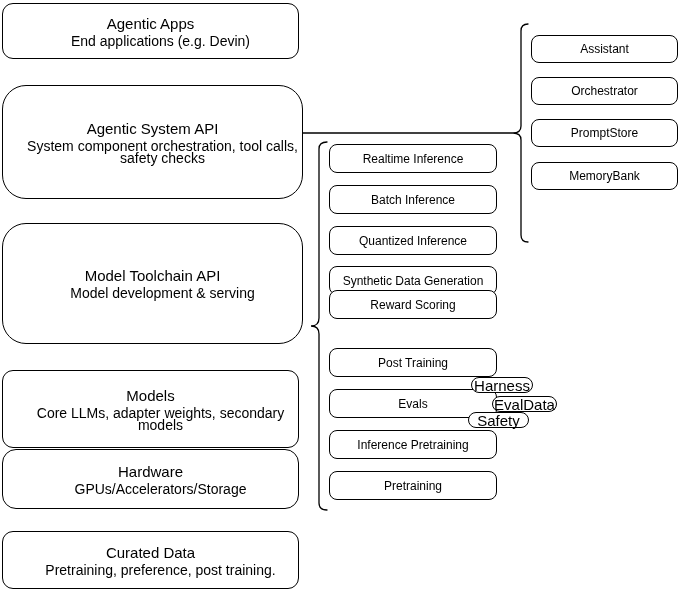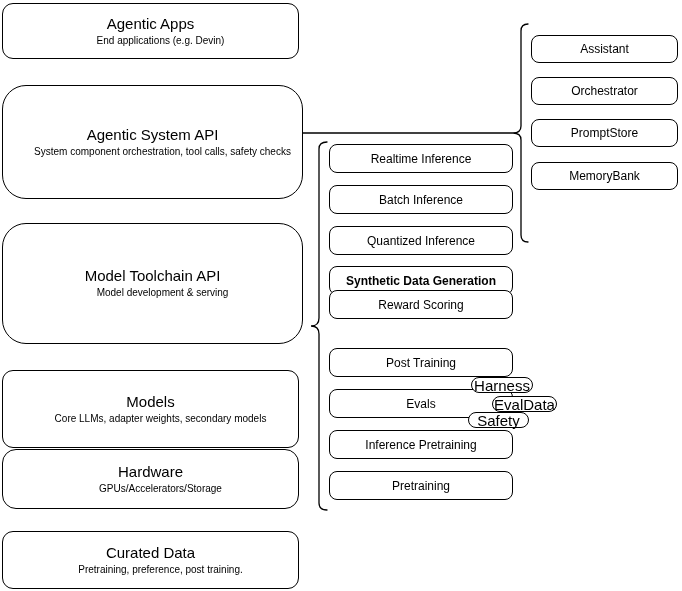--- a/index.html
+++ b/index.html
@@ -31,25 +31,25 @@
     background: #ffffff;
     box-sizing: border-box;
     display: flex;
     flex-direction: column;
     justify-content: center;
     align-items: center;
     text-align: center;
   }
   .lbox.big-r { border-radius: 24px; width: 301px; }
   .lbox .t { font-size: 15px; line-height: 15px; }
-  .lbox .s { font-size: 10px; line-height: 12px; margin-top: 4px; padding-left: 20px; }
+  .lbox .s { font-size: 14px; line-height: 12px; margin-top: 4px; padding-left: 20px; }
   .mbox {
     position: absolute;
     left: 329px;
-    width: 184px;
+    width: 168px;
     height: 29px;
     border: 1.3px solid #000000;
     border-radius: 8px;
     background: #ffffff;
     box-sizing: border-box;
     display: flex;
     justify-content: center;
     align-items: center;
     font-size: 12px;
     white-space: nowrap;
@@ -122,21 +122,21 @@
   </div>
 
   <div class="lbox" style="top:531px; height:58px;">
     <div class="t">Curated Data</div>
     <div class="s">Pretraining, preference, post training.</div>
   </div>
 
   <div class="mbox" style="top:144px;">Realtime Inference</div>
   <div class="mbox" style="top:185px;">Batch Inference</div>
   <div class="mbox" style="top:226px;">Quantized Inference</div>
-  <div class="mbox" style="top:266px;font-weight:bold;">Synthetic Data Generation</div>
+  <div class="mbox" style="top:266px;">Synthetic Data Generation</div>
   <div class="mbox" style="top:290px;text-align:right;">Reward Scoring</div>
   <div class="mbox" style="top:348px;">Post Training</div>
   <div class="mbox" style="top:389px;">Evals</div>
   <div class="mbox" style="top:430px;">Inference Pretraining</div>
   <div class="mbox" style="top:471px;">Pretraining</div>
 
   <div class="pill" style="left:471px; top:377px; width:62px; height:16px;">Harness</div>
   <div class="pill" style="left:492px; top:396px; width:65px; height:16px;">EvalData</div>
   <div class="pill" style="left:468px; top:412px; width:61px; height:16px;">Safety</div>
 

